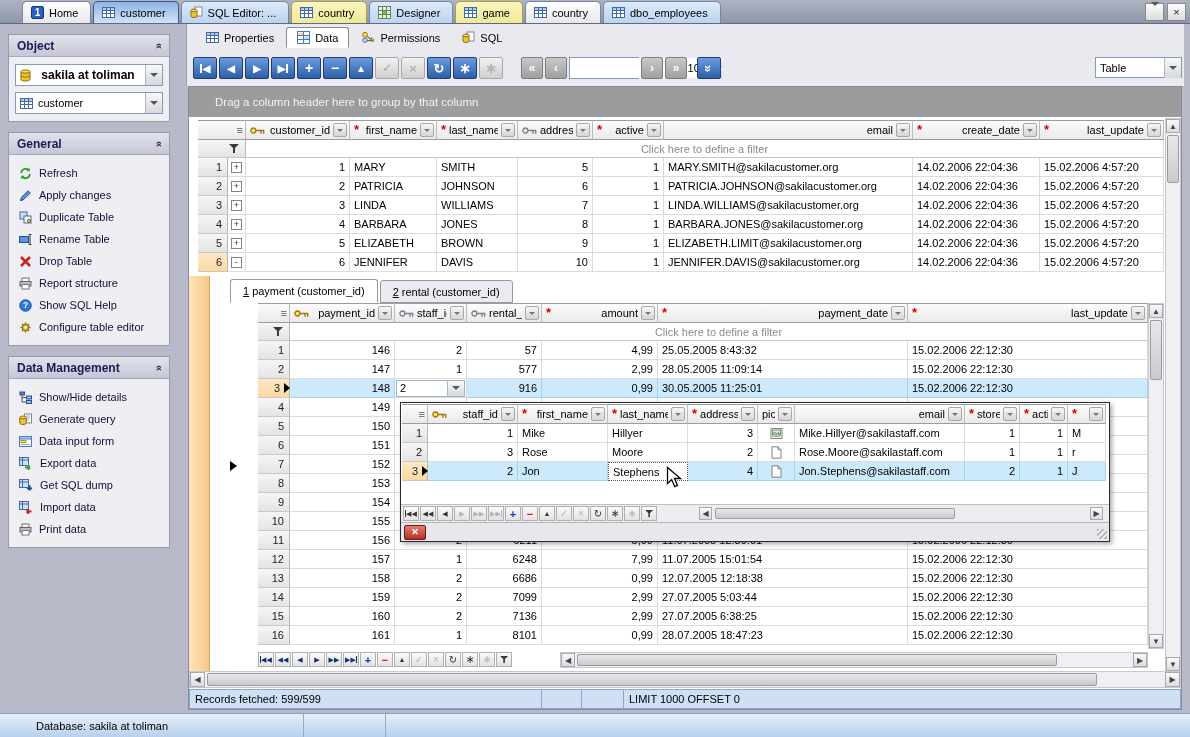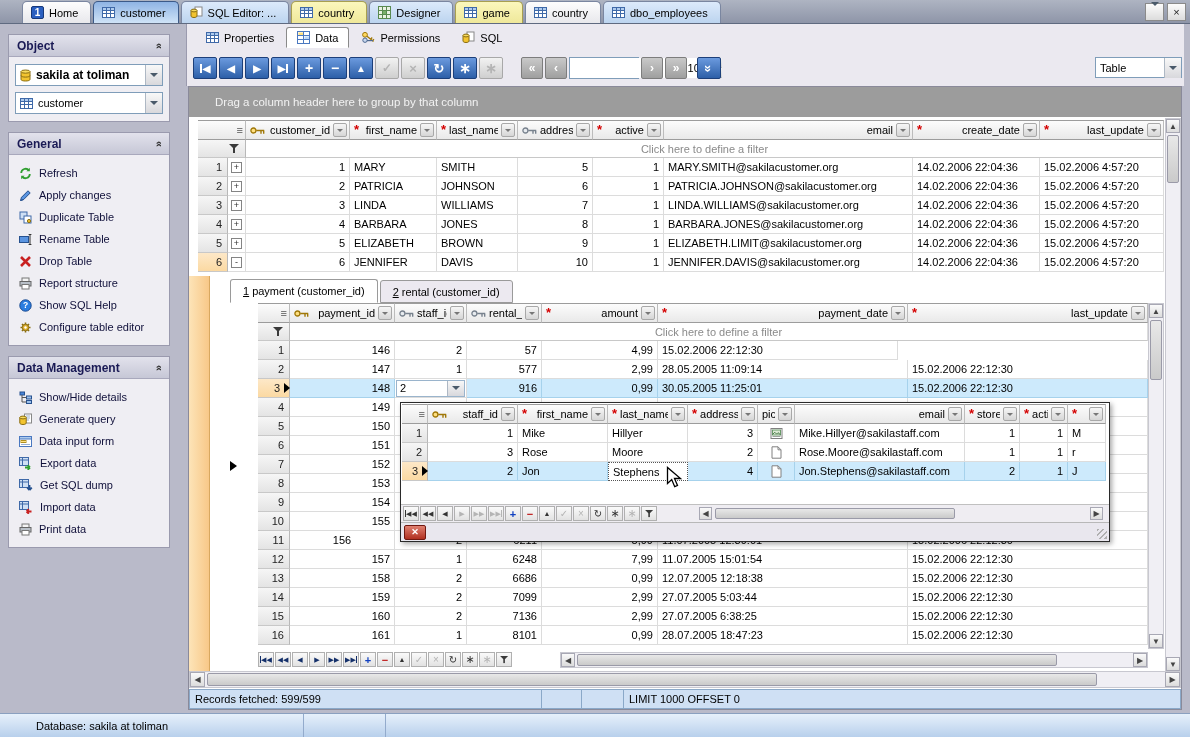--- a/index.html
+++ b/index.html
@@ -30,21 +30,21 @@
   .panel { margin:10px 8px 0 8px; border:1px solid #9a9aae; background:#efeef3; }
   .panel-h { height:22px; background:linear-gradient(#e2e2ec,#c6c7d6); border-bottom:1px solid #a8a8bc;
              display:flex; align-items:center; justify-content:space-between; padding:0 8px;
              font-weight:bold; color:#1a1a55; font-size:12px; }
   .chev-up { display:inline-block; transform:rotate(-90deg); color:#333; font-size:11px; font-weight:bold; }
   .panel-b { padding:7px 6px; }
   .combo { height:22px; background:#fff; border:1px solid #7f9db9; display:flex; align-items:center;
            padding-left:4px; gap:5px; margin-bottom:6px; position:relative; }
   .combo:last-child { margin-bottom:0; }
   .combo .cval { flex:1; overflow:hidden; white-space:nowrap; }
-  .combo.bold .cval { font-weight:bold; font-size:12px; }
+  .combo.bold .cval { font-weight:bold; font-size:12px;text-align:center; }
   .ddbtn { width:17px; height:20px; background:linear-gradient(#f8f8f8,#d8d8dc); border-left:1px solid #aeb8c4;
            display:flex; align-items:center; justify-content:center; }
   .caret { width:0; height:0; border-left:4px solid transparent; border-right:4px solid transparent;
            border-top:4px solid #4a5a6a; }
   .sitem { height:22px; display:flex; align-items:center; gap:7px; padding-left:4px; color:#10103a;
            cursor:default; white-space:nowrap; }
   .ic { display:inline-flex; align-items:center; justify-content:center; flex:none; }
 
   
   .subtabs { position:absolute; left:196px; top:26px; height:22px; display:flex; gap:2px; align-items:flex-end; }
@@ -907,20 +907,23 @@
       </div>
       <div class="gc a-r" style="width: 72px;">
         <span>2</span>
       </div>
       <div class="gc a-r" style="width: 75px;">
         <span>57</span>
       </div>
       <div class="gc a-r" style="width: 116px;">
         <span>4,99</span>
       </div>
+      <div class="gc a-l" style="width: 250px;">
+        <span>25.05.2005 8:43:32</span>
+      </div>
       <div class="gc a-l" style="width: 240px;">
         <span>15.02.2006 22:12:30</span>
       </div>
     </div>
     <div class="grow">
       <div class="rn" style="width: 32px;">
         <span>2</span>
       </div>
       <div class="gc a-r" style="width: 105px;">
         <span>147</span>
@@ -1128,21 +1131,21 @@
         <span></span>
       </div>
       <div class="gc a-l" style="width: 240px;">
         <span></span>
       </div>
     </div>
     <div class="grow">
       <div class="rn" style="width: 32px;">
         <span>11</span>
       </div>
-      <div class="gc a-r" style="width: 105px; justify-content: center;">
+      <div class="gc a-r" style="width: 105px;">
         <span>156</span>
       </div>
       <div class="gc a-r" style="width: 72px;">
         <span>2</span>
       </div>
       <div class="gc a-r" style="width: 75px;">
         <span>6211</span>
       </div>
       <div class="gc a-r" style="width: 116px;">
         <span>5,99</span>

